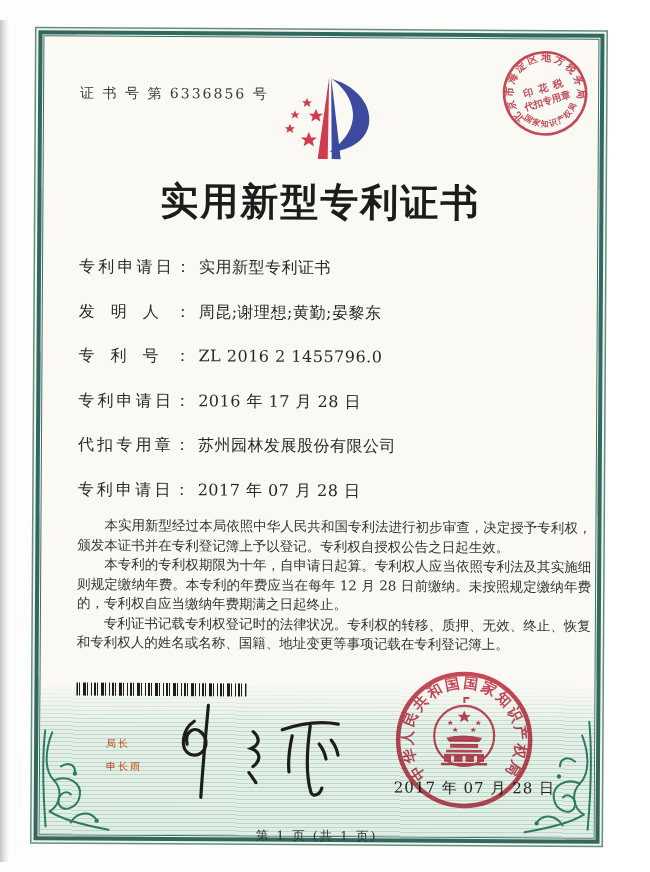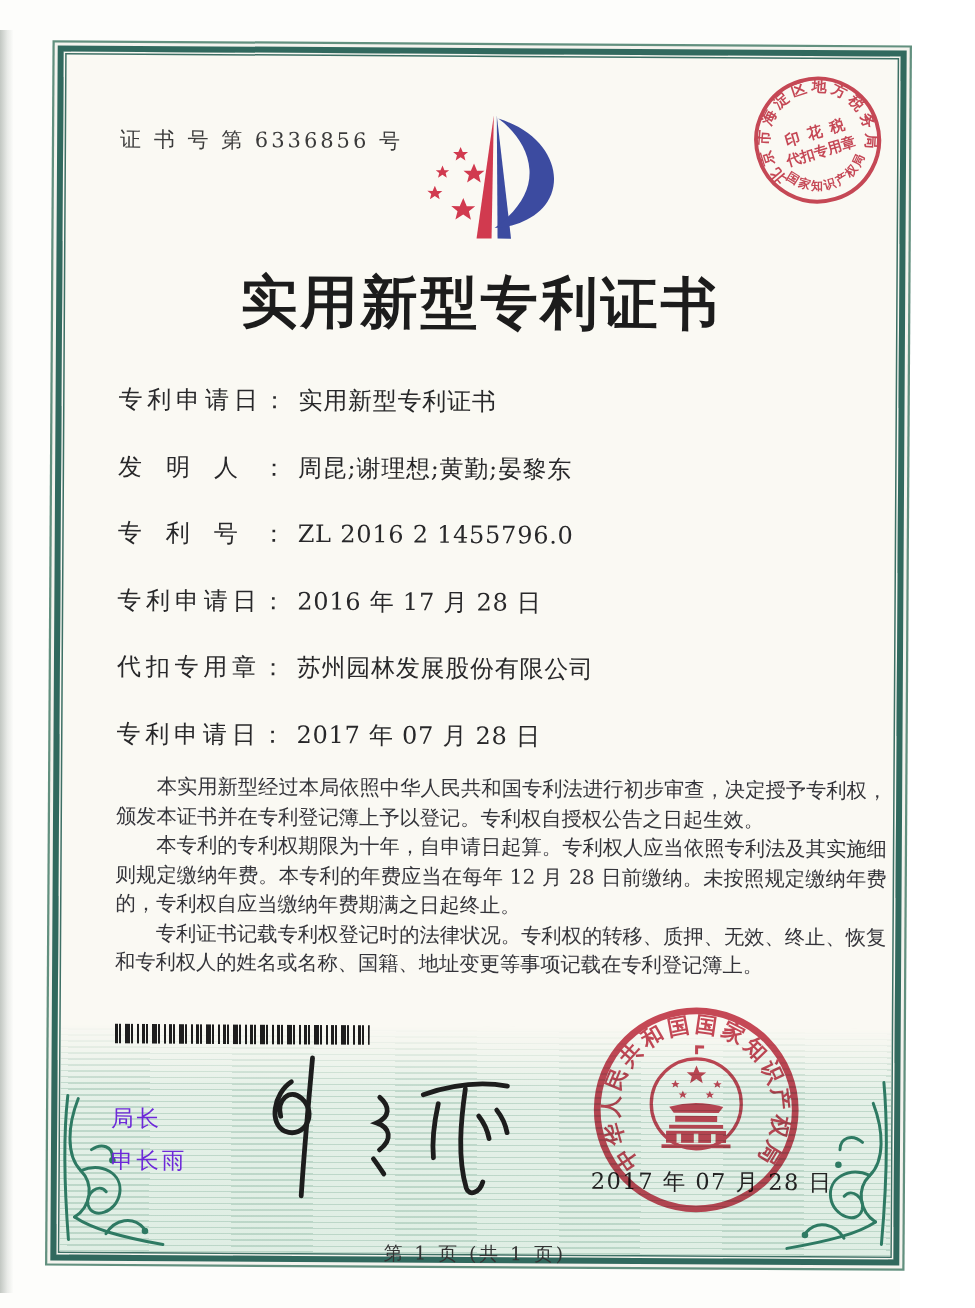--- a/index.html
+++ b/index.html
@@ -46,23 +46,23 @@
   .bodytext p { text-indent:2em; }
 
   .barcode { position:absolute; left:38px; top:648px; width:170px; height:13px; z-index:2;
              background:repeating-linear-gradient(90deg,
                #1d1d1d 0 2px, rgba(0,0,0,0) 2px 3px,
                #1d1d1d 3px 4px, rgba(0,0,0,0) 4px 7px,
                #1d1d1d 7px 10px, rgba(0,0,0,0) 10px 11px,
                #1d1d1d 11px 12px, rgba(0,0,0,0) 12px 15px,
                #1d1d1d 15px 16px, rgba(0,0,0,0) 16px 18px); }
 
-  .signer { position:absolute; left:36px; top:702px; z-index:2;
+  .signer { position:absolute; left:68px; top:702px; z-index:2;
             font-family:"DejaVu Sans","Liberation Sans",sans-serif;
-            font-size:15px; color:#6d28d9; }
+            font-size:10px; color:#c2410c; }
   .signer div { margin-bottom:9px; letter-spacing:2px; }
 
   .signature { position:absolute; left:118px; top:662px; width:205px; height:108px; z-index:2; }
 
   .main-seal { position:absolute; left:356px; top:633px; width:140px; height:140px; z-index:3;
                opacity:.92; mix-blend-mode:multiply; }
   .issue-date { position:absolute; left:356px; top:742px; z-index:2; font-size:15px;
                 letter-spacing:1px; color:#222; }
 
   .footer { position:absolute; left:0; right:0; top:792px; text-align:center; z-index:2;

